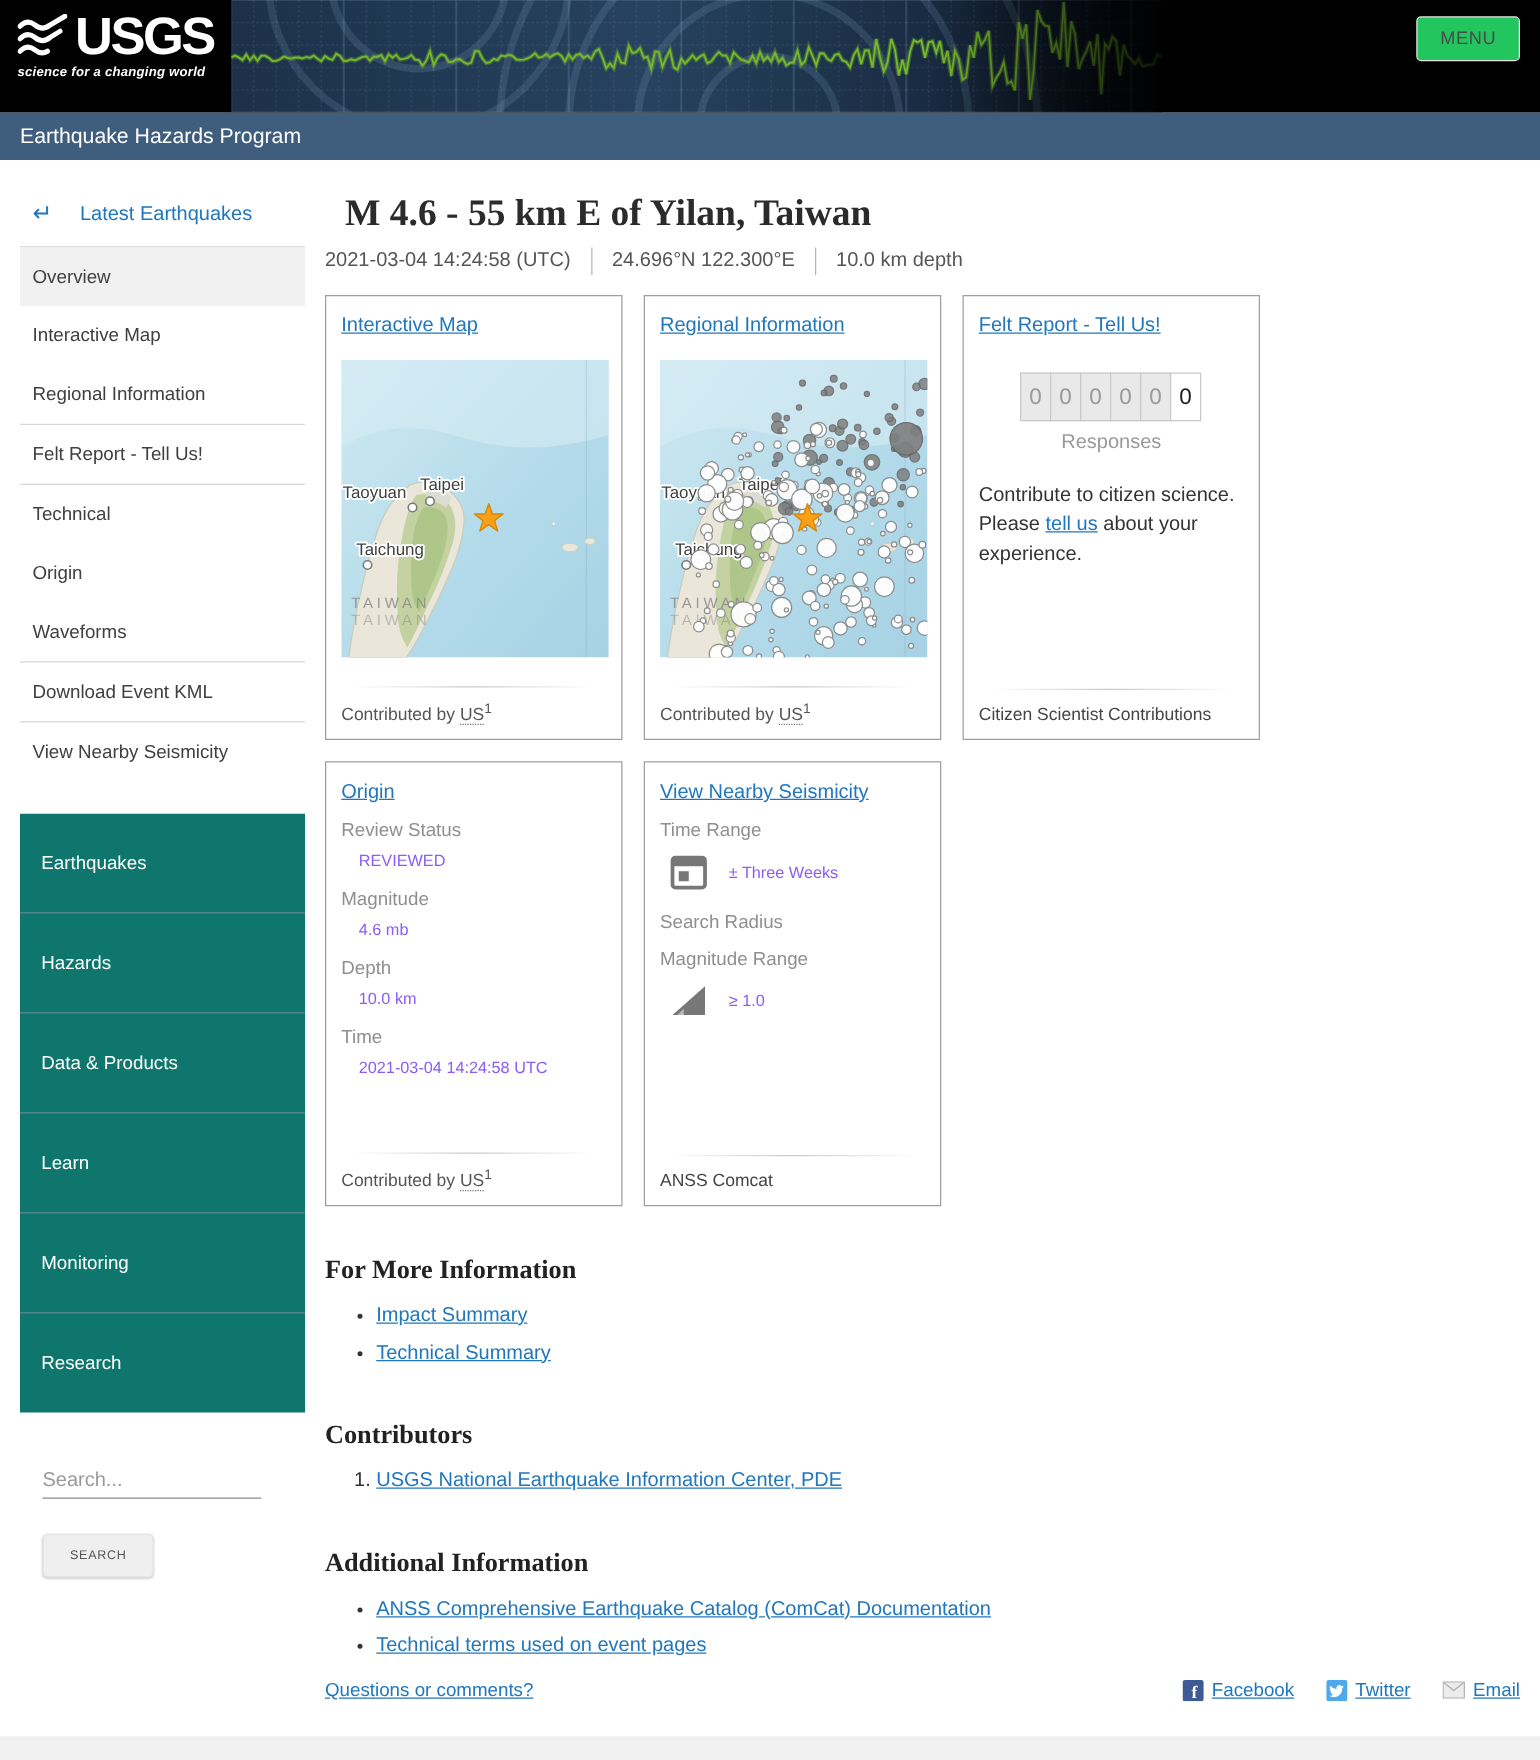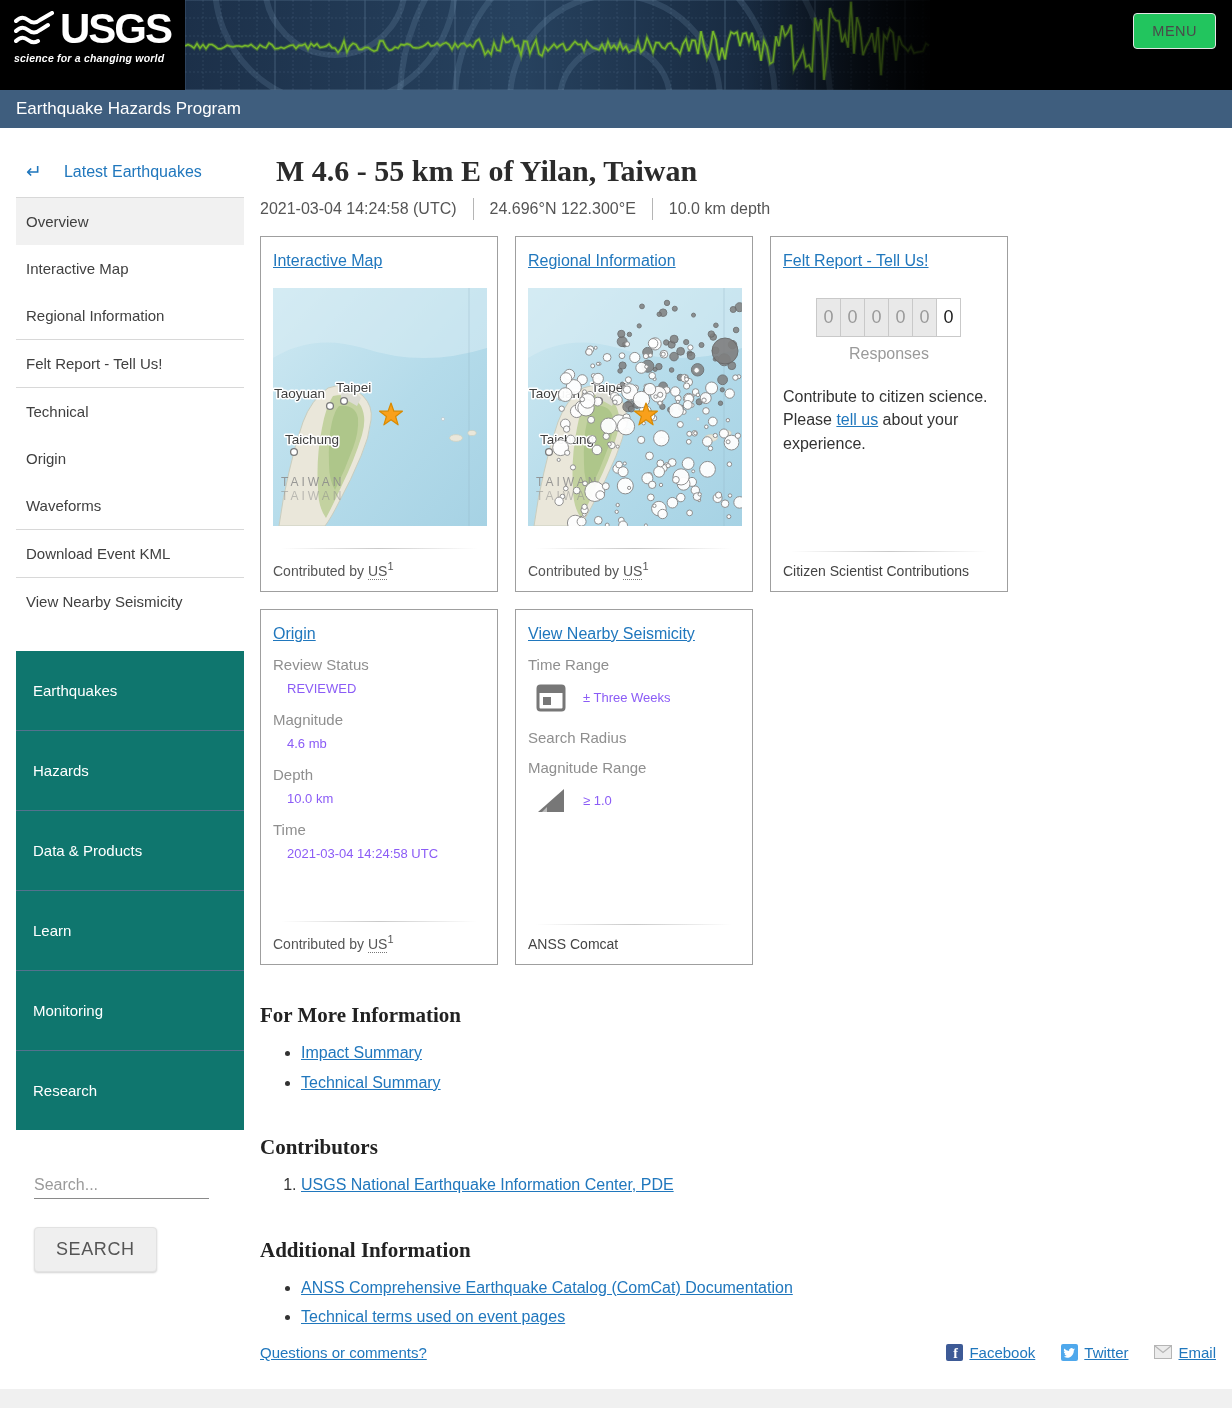--- a/index.html
+++ b/index.html
@@ -23,21 +23,21 @@
   .back-arrow{font-size:19px;line-height:1}
   .side-sep{border-top:1px solid #d8d8d8}
   .side-item{padding:15px 10px;font-size:15px;color:#404040;cursor:pointer}
   .side-item.selected{background:#f1f1f1}
   .blue-nav{margin-top:26px}
   .blue-item{background:#0f766e;color:#fff;padding:31px 17px;font-size:15px;cursor:pointer}
   .blue-item + .blue-item{border-top:1px solid #54718e}
   .search-box{margin:42px 8px 0;padding-left:10px}
   .search-input{border:none;border-bottom:1px solid #8a8a8a;width:175px;font-size:16px;padding:4px 0;color:#333;outline:none;font-family:inherit;background:transparent}
   .search-input::placeholder{color:#9a9a9a}
-  .search-btn{margin:28px 0 30px;background:#efefef;border:1px solid #e2e2e2;border-radius:4px;padding:11px 21px;font-size:18px;color:#555;letter-spacing:.6px;box-shadow:0 1px 2px rgba(0,0,0,.18);cursor:pointer;font-family:inherit}
+  .search-btn{margin:28px 0 30px;background:#efefef;border:1px solid #e2e2e2;border-radius:4px;padding:11px 21px;font-size:10px;color:#555;letter-spacing:.6px;box-shadow:0 1px 2px rgba(0,0,0,.18);cursor:pointer;font-family:inherit}
   
   .event-title{font-family:"Liberation Serif",serif;font-size:30px;font-weight:bold;color:#2b2b2b;margin:4px 16px 10px}
   .event-meta{display:flex;color:#555;font-size:16px;margin-bottom:16px}
   .event-meta .meta{padding:2px 16px}
   .event-meta .meta:first-child{padding-left:0}
   .event-meta .meta + .meta{border-left:1px solid #b5b5b5}
   
   .cards{display:flex;flex-wrap:wrap;gap:17px;width:766px}
   .card{width:238px;height:356px;border:1px solid #9f9f9f;box-sizing:border-box;padding:14px 12px 12px;display:flex;flex-direction:column;background:#fff}
   .card-title{font-size:16px;line-height:1.2}

